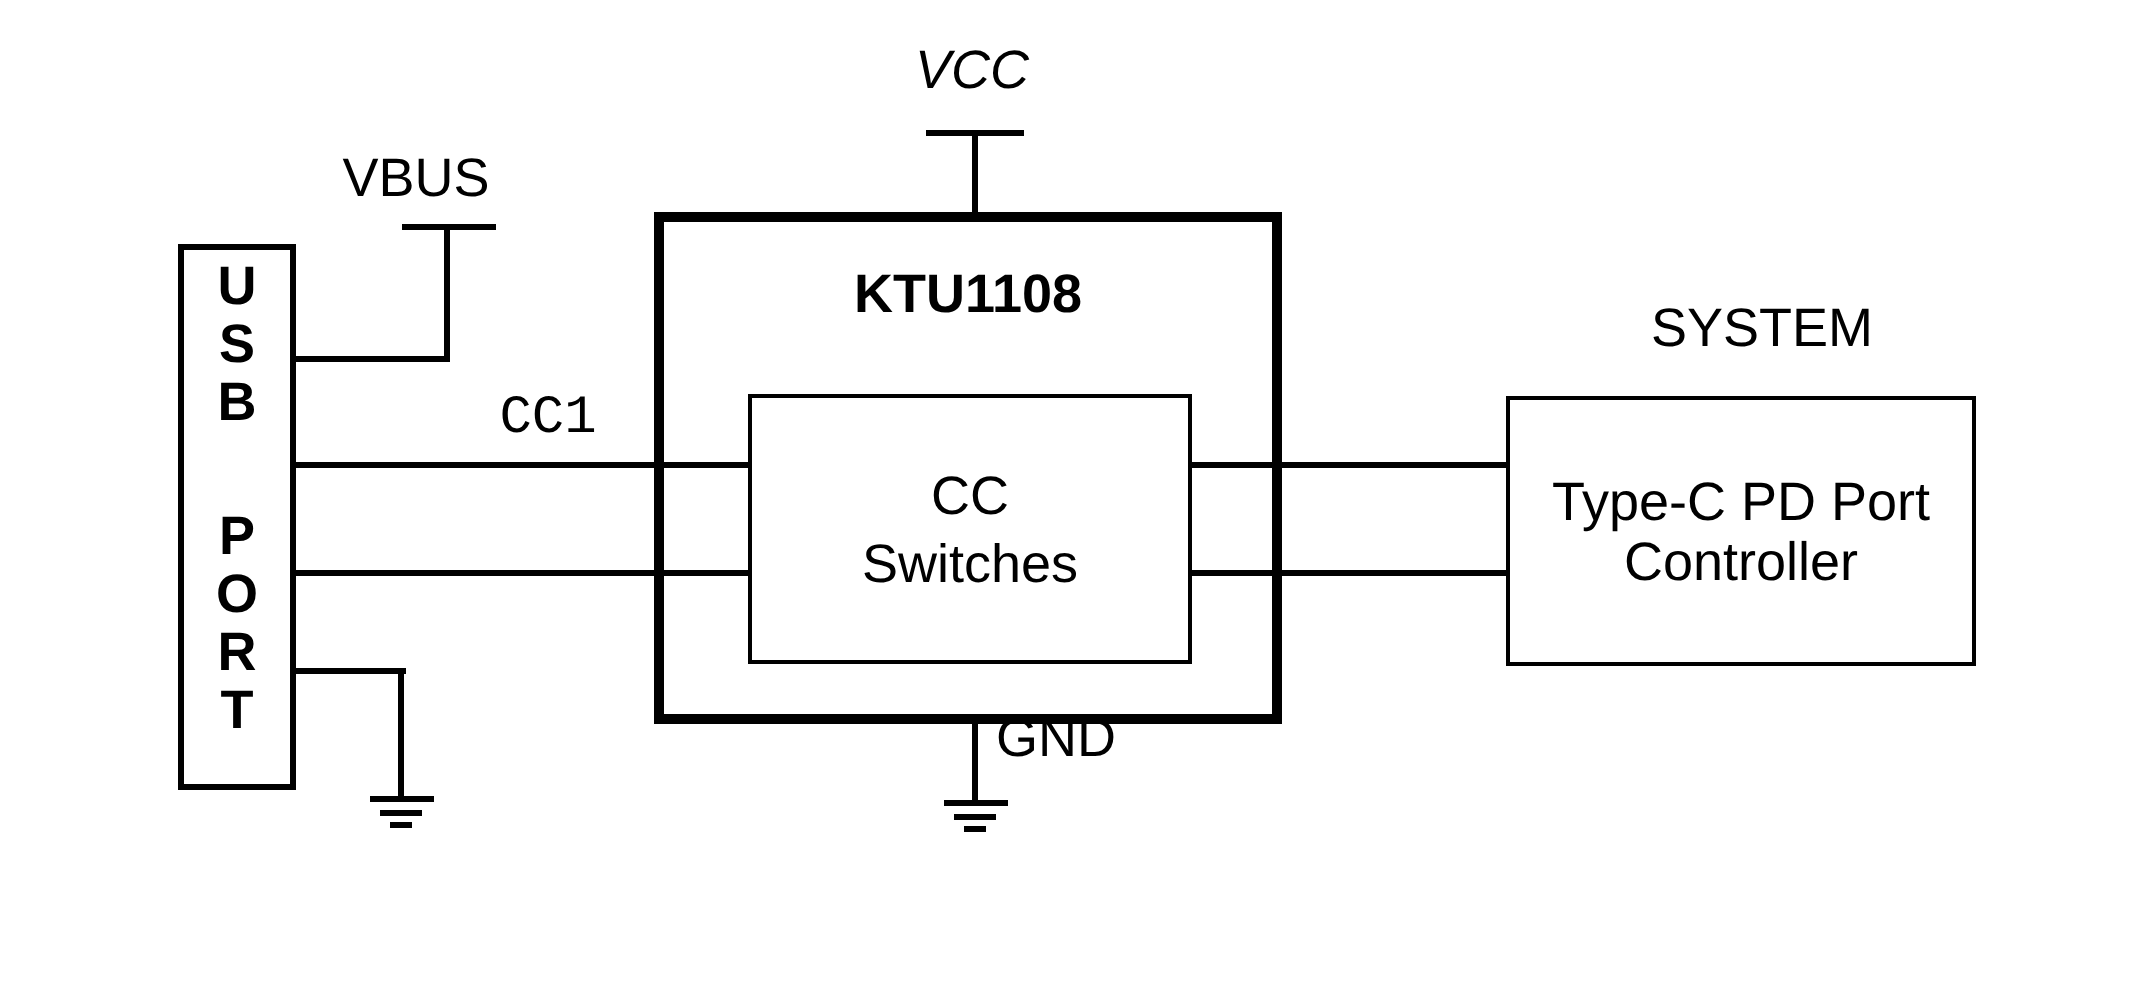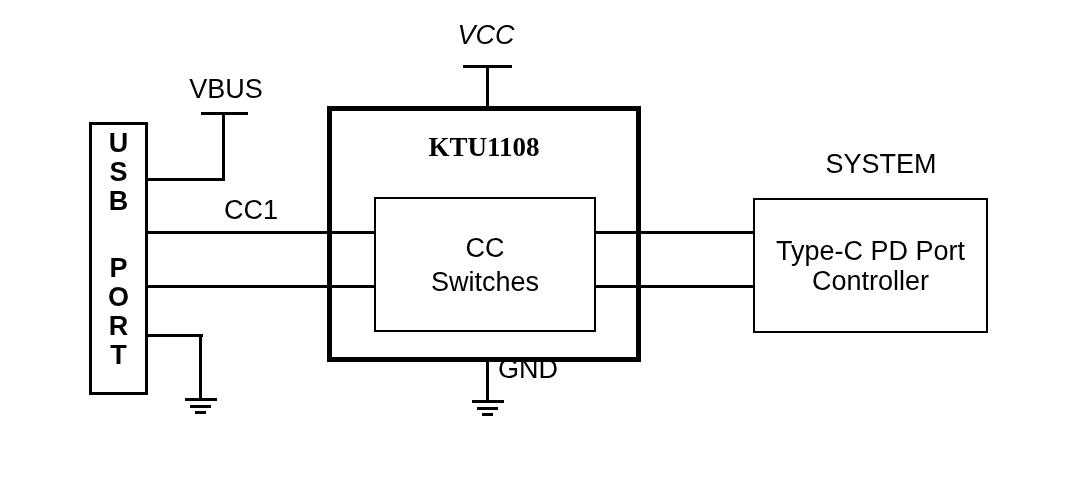--- a/index.html
+++ b/index.html
@@ -34,21 +34,21 @@
     width: 3px;
     background: #000;
   }
   .lbl {
     position: absolute;
     font-size: 27px;
     line-height: 28px;
     white-space: nowrap;
   }
   .center { text-align: center; }
-  .right  { text-align: left; }
+  .right  { text-align: center; font-family: Liberation Mono, monospace; }
   .vstack {
     position: absolute;
     display: flex;
     flex-direction: column;
     align-items: center;
     font-size: 27px;
     font-weight: bold;
     line-height: 29px;
   }
   .boxtext {
@@ -62,21 +62,20 @@
     font-size: 27px;
   }
   .lh34 { line-height: 34px; }
   .lh30 { line-height: 30px; }
   .ktu-title {
     margin-top: 22px;
     text-align: center;
     font-size: 27px;
     font-weight: bold;
     line-height: 28px;
-    font-family: Liberation Serif, serif;
   }
 </style>
 </head>
 <body>
 
 <div class="canvas">
 
   <div class="box b3" style="left:89px; top:122px; width:59px; height:273px;"></div>
 
   <div class="box b5" style="left:327px; top:106px; width:314px; height:256px;">
@@ -104,21 +103,21 @@
     <span>R</span>
     <span>T</span>
   </div>
 
   <div class="lbl center" style="left:426px; top:21px; width:120px;font-style:italic;">VCC</div>
   <div>
     <div class="hline" style="left:463px; top:65px; width:49px;"></div>
     <div class="vline" style="left:486px; top:66px; height:40px;"></div>
   </div>
 
-  <div class="lbl center" style="left:156px; top:75px; width:140px;">VBUS</div>
+  <div class="lbl center" style="left:138px; top:75px; width:140px;">VBUS</div>
   <div>
     <div class="hline" style="left:201px; top:112px; width:47px;"></div>
     <div class="vline" style="left:222px; top:113px; height:67px;"></div>
   </div>
   <div class="hline" style="left:146px; top:178px; width:79px;"></div>
 
   <div class="lbl right" style="left:224px; top:196px; width:100px;">CC1</div>
   <div class="hline" style="left:146px; top:231px; width:230px;"></div>
 
   <div class="hline" style="left:146px; top:285px; width:230px;"></div>

